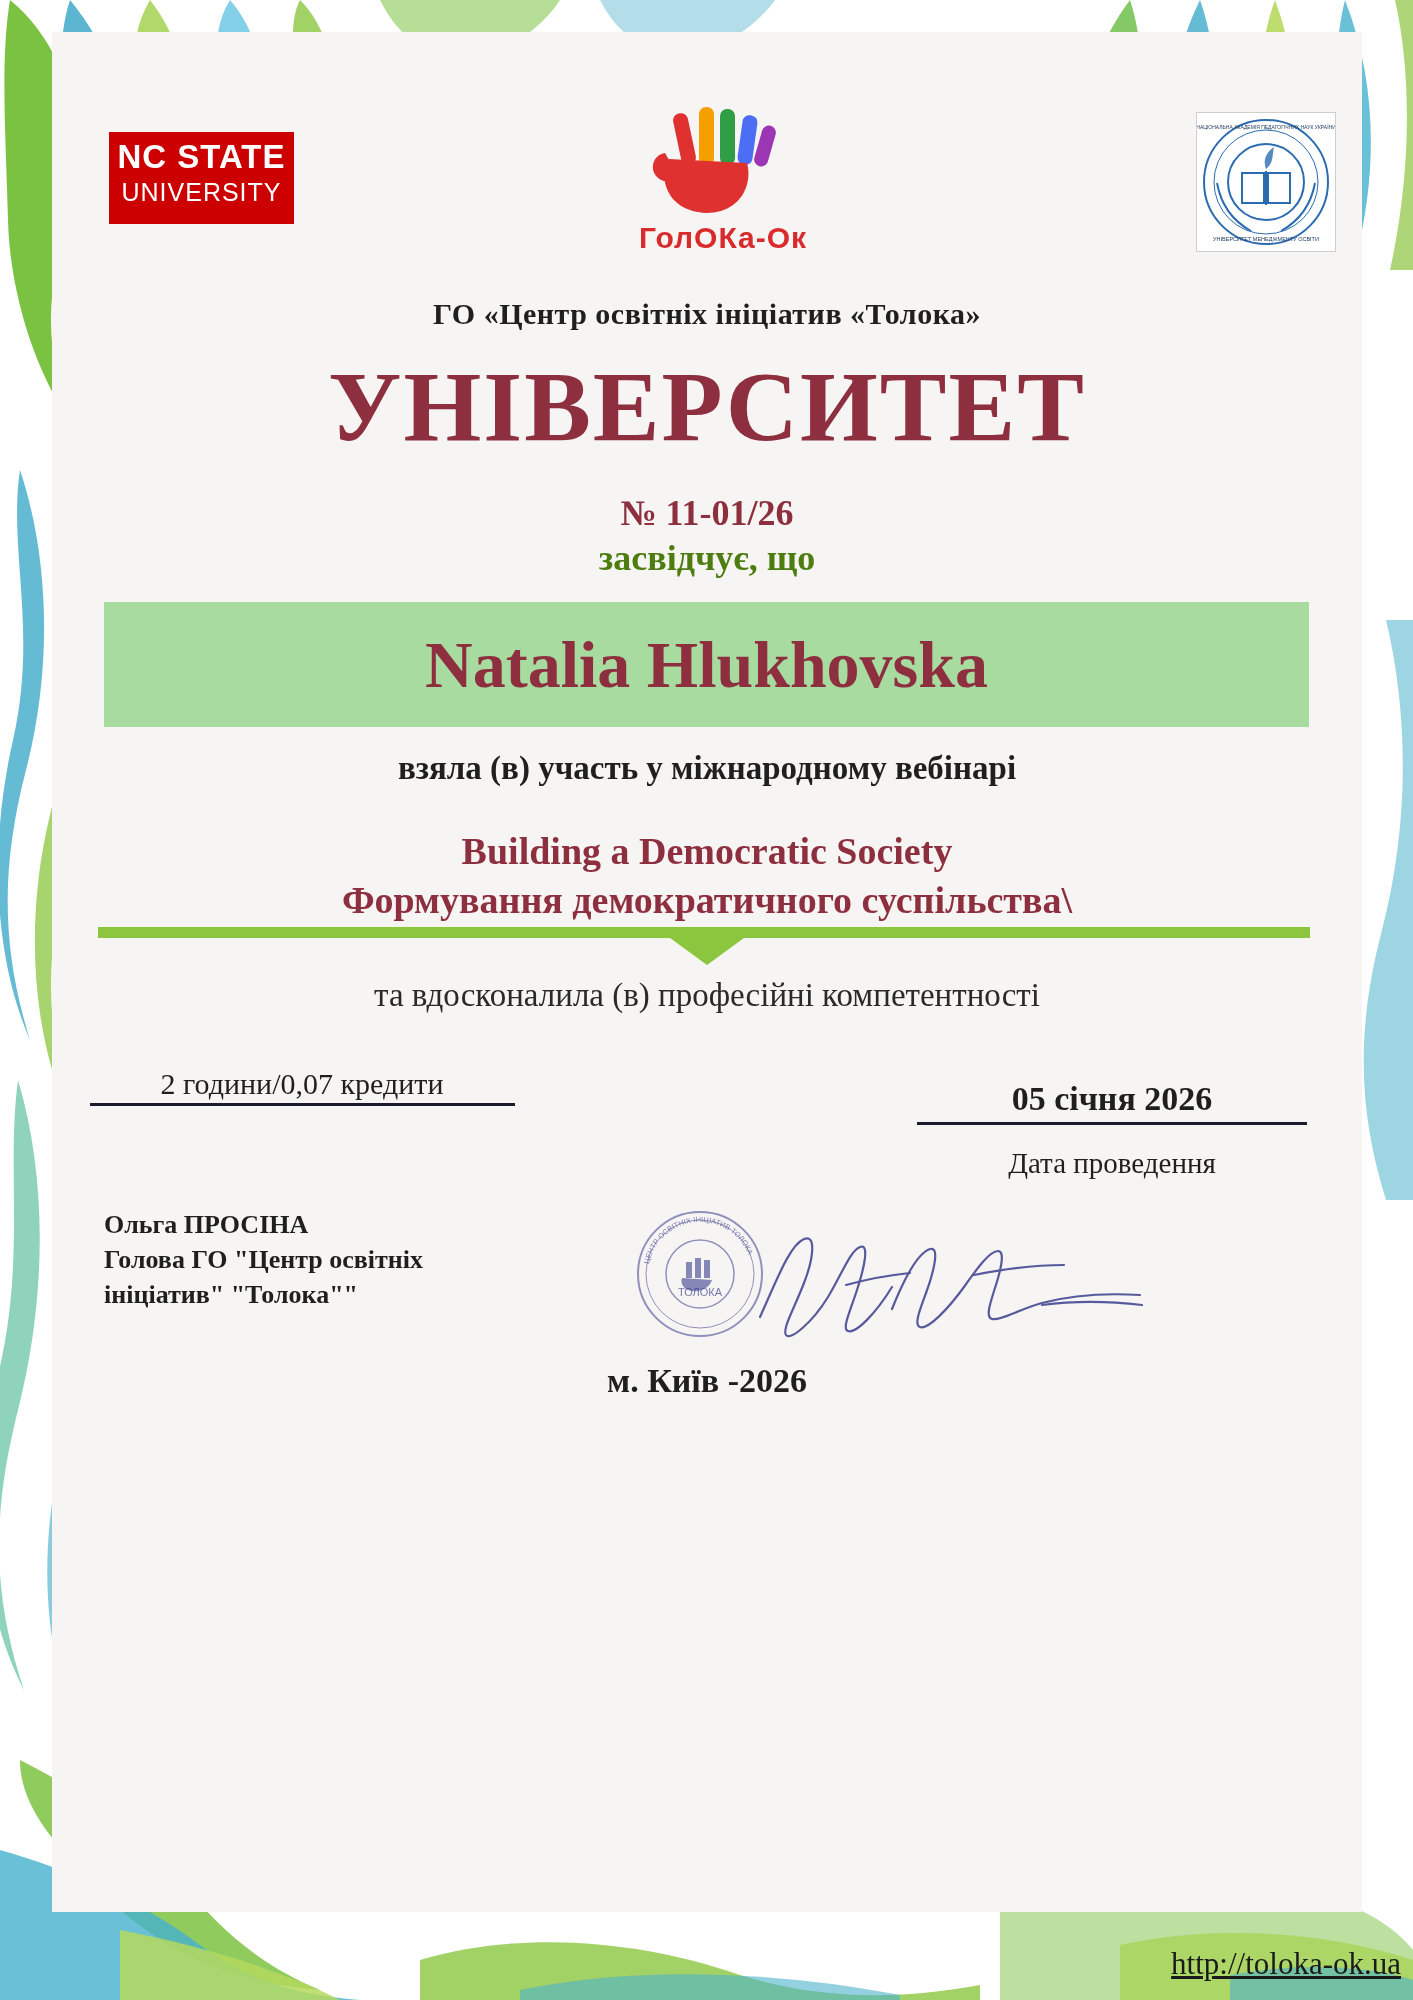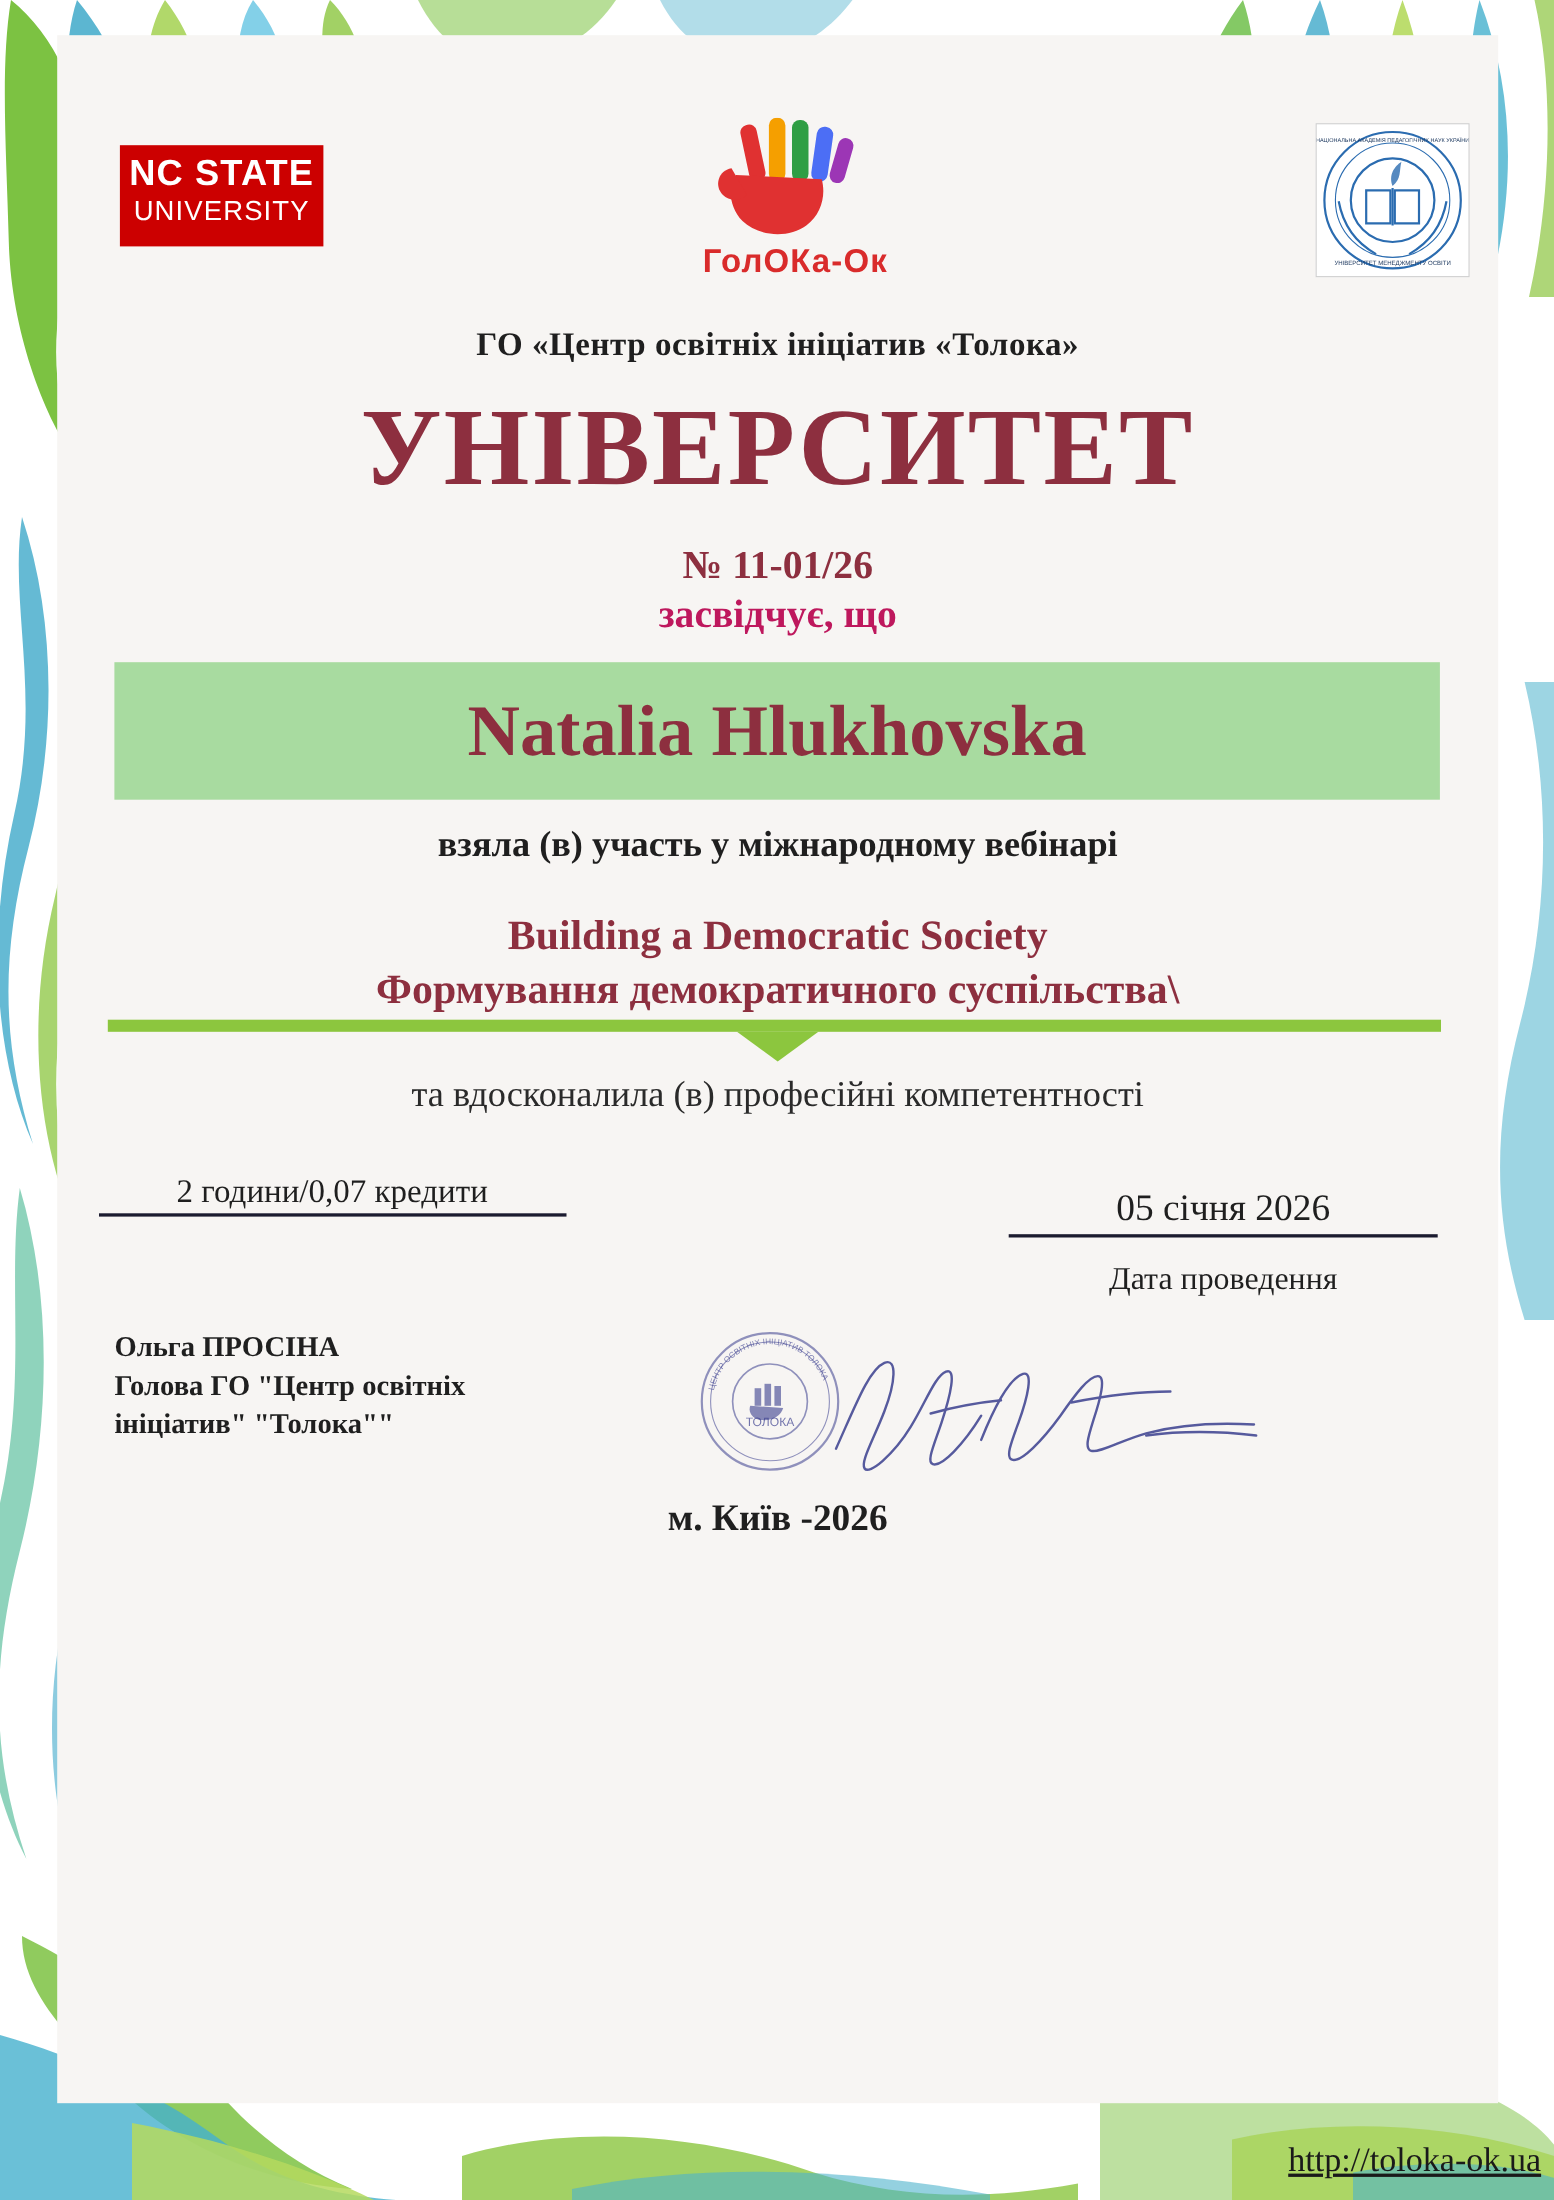--- a/index.html
+++ b/index.html
@@ -140,21 +140,21 @@
     font-weight: bold;
     color: #8d2f3f;
   }
   .cert-attests {
     position: absolute;
     top: 505px;
     width: 100%;
     text-align: center;
     font-size: 36px;
     font-weight: bold;
-    color: #be185d;
+    color: #4d7c0f;
   }
   .name-band {
     position: absolute;
     left: 52px;
     top: 570px;
     width: 1205px;
     height: 125px;
     background: #a8dba0;
   }
   .name-text {
@@ -243,20 +243,21 @@
   .date-block {
     position: absolute;
     right: 55px;
     top: 1048px;
     width: 390px;
     text-align: center;
   }
   .date-value {
     font-size: 34px;
     color: #1f1f1f;
+    font-weight: bold;
   }
   .date-rule {
     margin: 4px auto 0;
     width: 390px;
     height: 3px;
     background: #1b1b2f;
   }
   .date-caption {
     margin-top: 22px;
     font-size: 29px;

